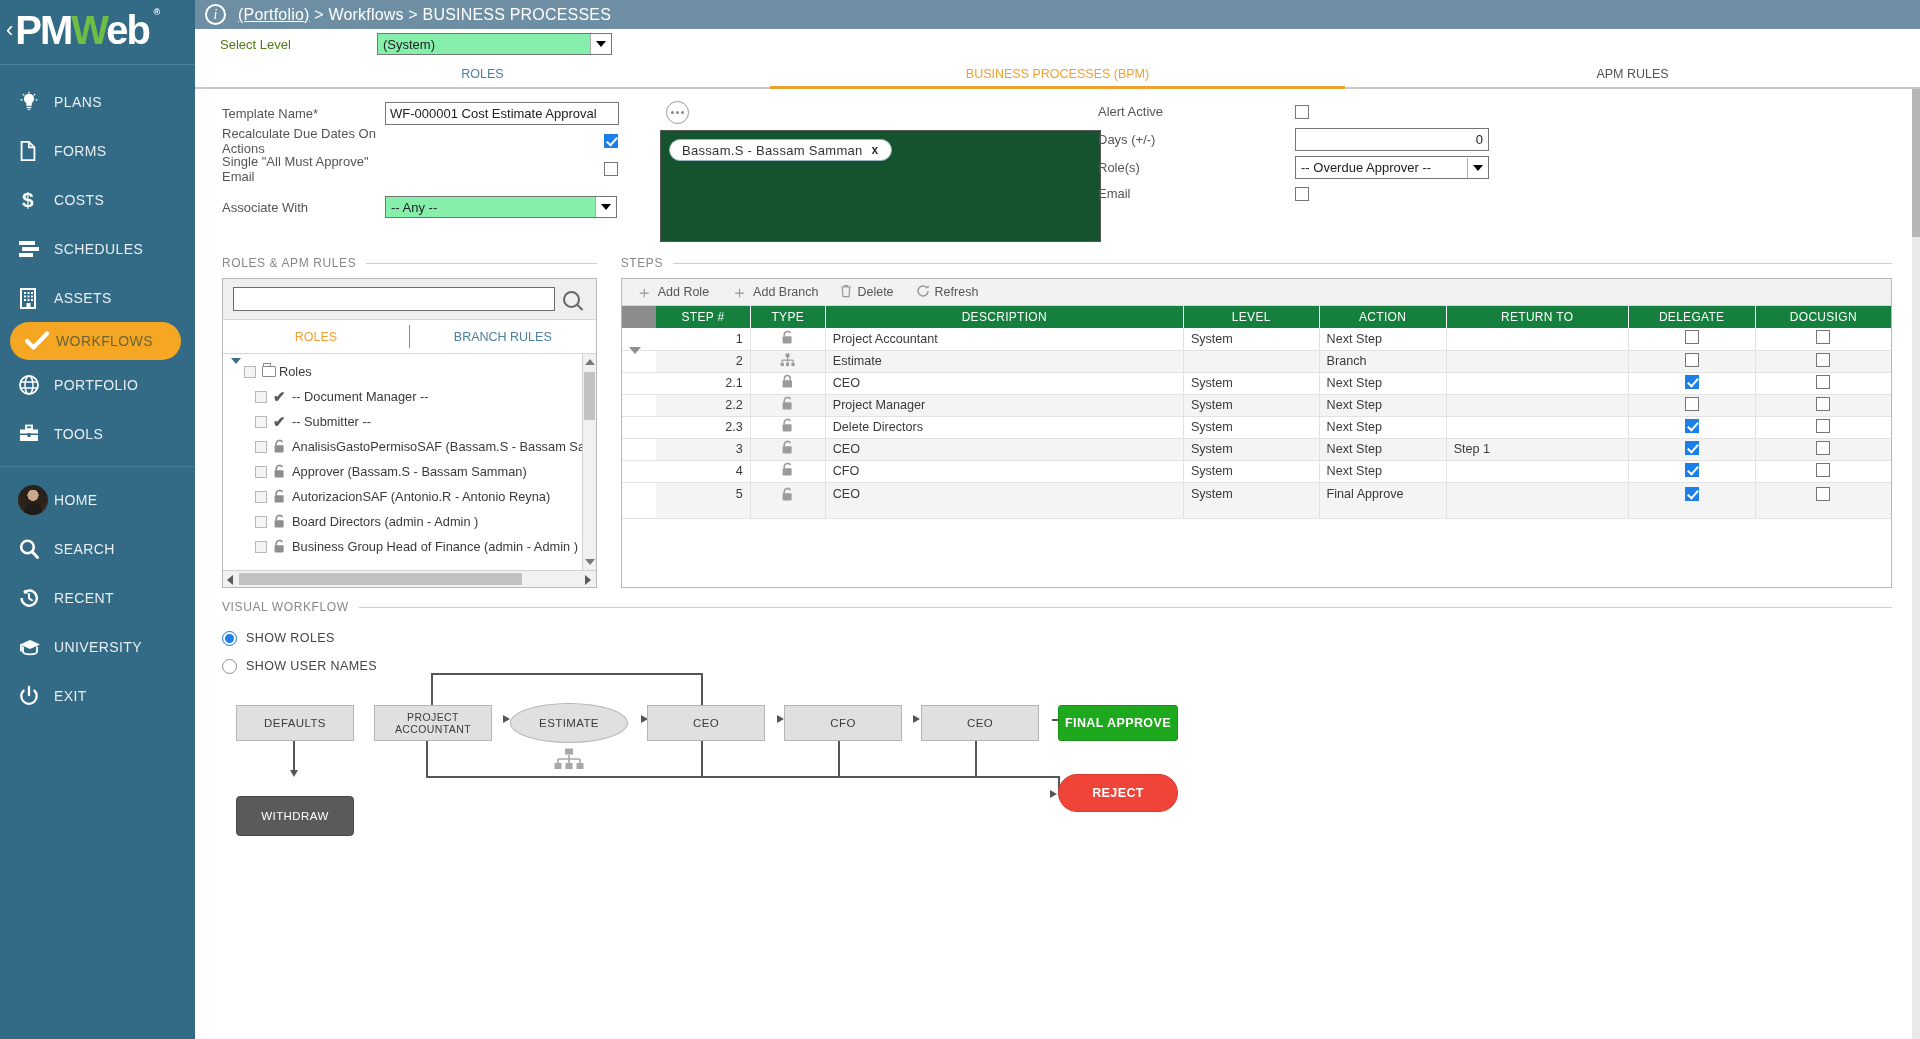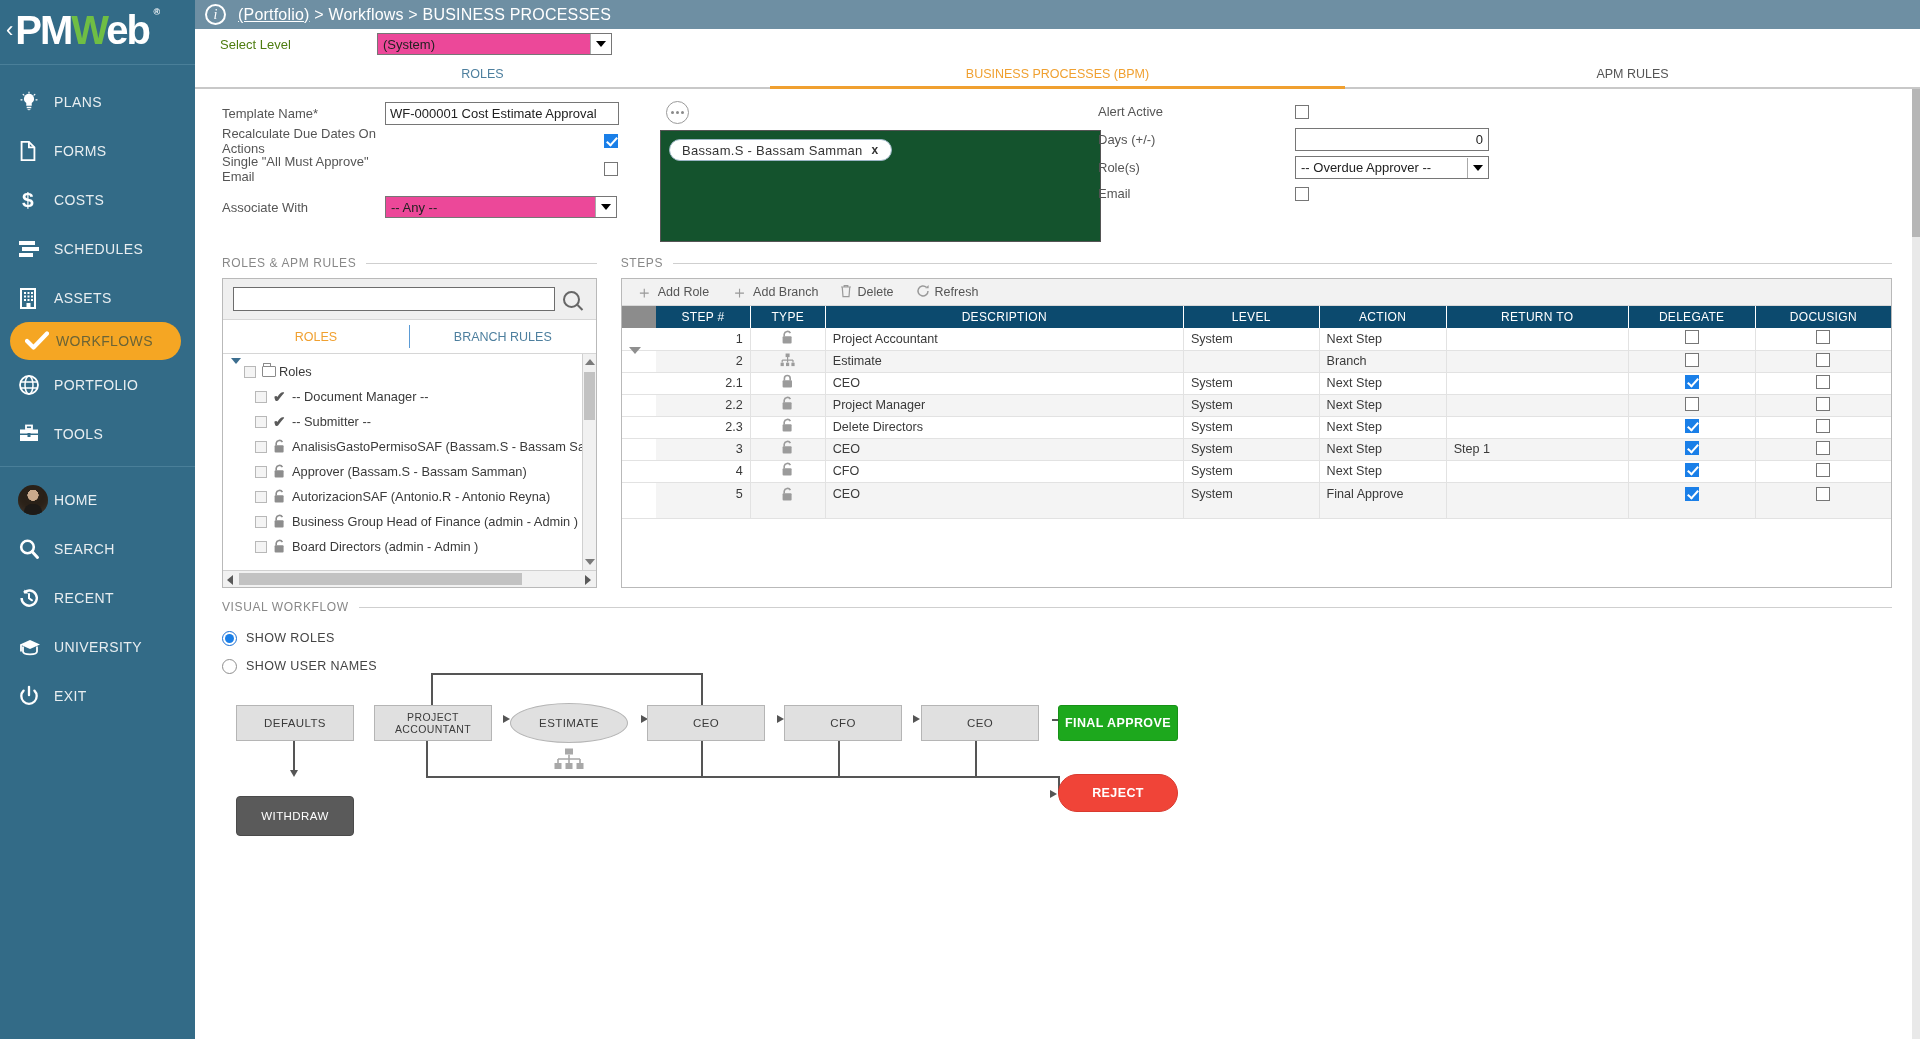--- a/index.html
+++ b/index.html
@@ -61,21 +61,21 @@
     display:flex; align-items:center; justify-content:center;
     font-size:14px; font-style:italic; font-family:"Liberation Serif", serif; line-height:1;
     margin-right:12px; flex:0 0 21px;
   }
   .crumb { font-size:16px; letter-spacing:.2px; }
   .crumb a { color:#fff; text-decoration:underline; }
 
   .levelbar { height:30px; display:flex; align-items:center; padding-left:25px; background:#fff;}
   .levelbar .lbl { font-size:13px; color:#4d7c0f; width:157px; }
   .select-box {
-    width:235px; height:22px; border:1px solid #767676; background:#ec4899;
+    width:235px; height:22px; border:1px solid #767676; background:#86efac;
     display:flex; align-items:center; font-size:13px; color:#222; position:relative;
   }
   .select-box .val { padding-left:5px; flex:1 1 auto; }
   .select-arrow {
     width:21px; height:20px; border-left:1px solid #aaa; background:#fff;
     display:flex; align-items:center; justify-content:center;
   }
   .caret-dn { width:0;height:0;border-left:5px solid transparent;border-right:5px solid transparent;border-top:6px solid #000; }
 
   .tabs { display:flex; height:30px; align-items:flex-end; border-bottom:2px solid #c8c8c8; background:#fff; }
@@ -175,21 +175,21 @@
   .hsbtn.r { right:5px; border-left:6px solid #5a5a5a; }
 
   
   .steps-panel { flex:1 1 auto; margin-left:24px; margin-right:28px; }
   .steps-box { border:1px solid #b9b9b9; margin-top:8px; height:310px; background:#fff; }
   .steps-toolbar { height:27px; background:#f2f2f2; display:flex; align-items:center; gap:22px; padding-left:14px; border-bottom:1px solid #d9d9d9;}
   .tb-btn { display:flex; align-items:center; gap:5px; font-size:12.5px; color:#555; cursor:pointer; }
   .plus { color:#9a9a9a; font-size:17px; line-height:1; font-weight:300;}
   table.steps { width:100%; border-collapse:collapse; table-layout:fixed; }
   table.steps th {
-    background:#0c4a6e; color:#fff; font-size:12px; font-weight:normal; height:22px;
+    background:#15803d; color:#fff; font-size:12px; font-weight:normal; height:22px;
     border-right:1px solid #fff; letter-spacing:.3px;
   }
   table.steps td {
     border-bottom:1px solid #e2e2e2; border-right:1px solid #e2e2e2;
     font-size:12.6px; color:#3a3a3a; height:22px; padding:0 7px;
   }
   table.steps tr.alt td { background:#f4f4f4; }
   td.num { text-align:right; }
   td.ctr { text-align:center; }
   .exp-tri { width:0;height:0;border-left:6px solid transparent;border-right:6px solid transparent;border-top:7px solid #8f8f8f; margin:0 auto;}
@@ -547,32 +547,32 @@
                 </div>
 
                 <div class="tnode" style="padding-left:24px;">
                   <span class="tcbx"></span>
                   <span class="lock">
                       <svg width="13" height="15" viewBox="0 0 13 15">
                         <path d="M3.2 6.4V4.2a3.3 3.3 0 0 1 6.2-1" fill="none" stroke="#8d8d8d" stroke-width="1.6"></path>
                         <rect x="1.6" y="6.2" width="9" height="7.2" rx="1" fill="#8d8d8d"></rect>
                       </svg>
                     </span>
-                  <span>Business Group Head of Finance (admin - Admin )</span>
+                  <span>Board Directors (admin - Admin )</span>
                 </div>
 
                 <div class="tnode" style="padding-left:24px;">
                   <span class="tcbx"></span>
                   <span class="lock">
                       <svg width="13" height="15" viewBox="0 0 13 15">
                         <path d="M3.2 6.4V4.2a3.3 3.3 0 0 1 6.2-1" fill="none" stroke="#8d8d8d" stroke-width="1.6"></path>
                         <rect x="1.6" y="6.2" width="9" height="7.2" rx="1" fill="#8d8d8d"></rect>
                       </svg>
                     </span>
-                  <span>Board Directors (admin - Admin )</span>
+                  <span>Business Group Head of Finance (admin - Admin )</span>
                 </div>
 
               </div>
               <div class="vscroll">
                 <span class="vsbtn up"></span>
                 <span class="thumb"></span>
                 <span class="vsbtn dn"></span>
               </div>
             </div>
             <div class="hscroll">

